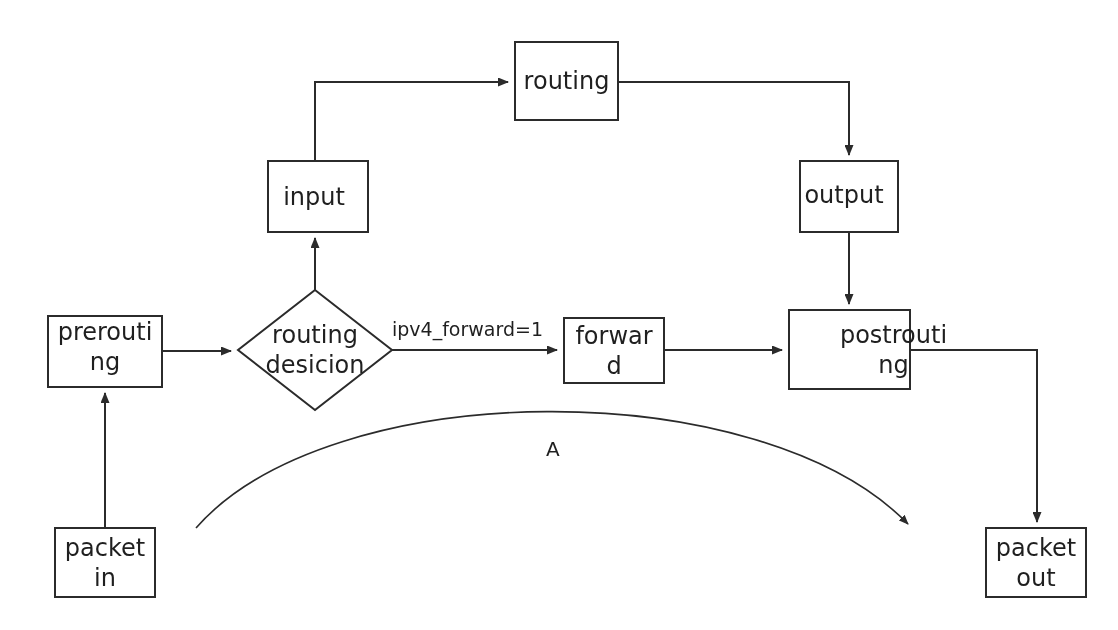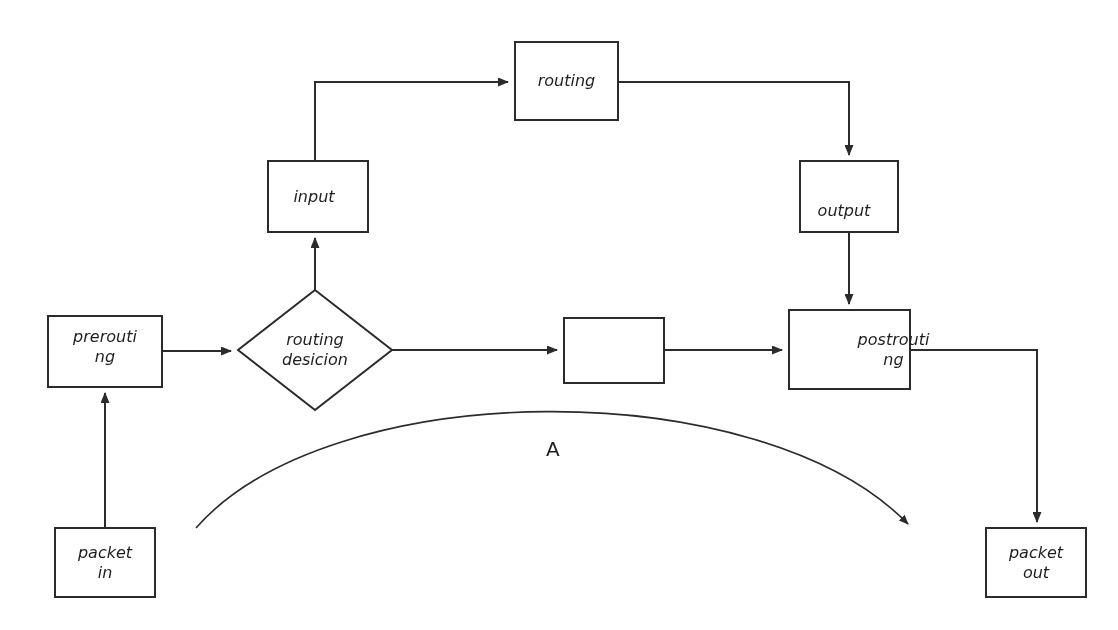--- a/index.html
+++ b/index.html
@@ -44,26 +44,25 @@
     stroke: #2b2b2b;
     stroke-width: 1.6;
   }
   .node-label {
     position: absolute;
     display: flex;
     align-items: center;
     justify-content: center;
     text-align: center;
     color: #1f1f1f;
-    font-size: 16px;
+    font-size: 24px;
     line-height: 1.25;
     font-family: "DejaVu Sans", sans-serif;
     pointer-events: none;
     white-space: pre-line;
-    font-style: italic;
   }
   .edge-label {
     position: absolute;
     color: #1f1f1f;
     font-size: 19px;
     font-family: "DejaVu Sans", sans-serif;
     white-space: nowrap;
     background: #ffffff;
   }
   .curve-label {
@@ -122,28 +121,31 @@
   <div class="node-label" style="left:48px; top:316px; width:114px; height:62px;">prerouti
 ng</div>
 
   <div class="node-label" style="left:238px; top:290px; width:154px; height:120px;">routing
 desicion</div>
 
   <div class="node-label" style="left:268px; top:161px; width:92px; height:71px;">input</div>
 
   <div class="node-label" style="left:515px; top:42px; width:103px; height:78px;">routing</div>
 
-  <div class="node-label" style="left:800px; top:175px; width:88px; height:71px;border-radius:11px;">output</div>
+  <div class="node-label" style="left:800px; top:159px; width:88px; height:71px;border-radius:11px;">output</div>
 
+  <div class="node-label" style="left:564px; top:318px; width:100px; height:65px;">forwar
+d</div>
 
   <div class="node-label" style="left:789px; top:310px; width:121px; height:79px;margin-left:44px;">postrouti
 ng</div>
 
   <div class="node-label" style="left:55px; top:528px; width:100px; height:69px;">packet
 in</div>
 
   <div class="node-label" style="left:986px; top:528px; width:100px; height:69px;">packet
 out</div>
 
+  <div class="edge-label" style="left:392px; top:318px;">ipv4_forward=1</div>
 
   <div class="curve-label" style="left:546px; top:437px;">A</div>
 
 </div>
 
 </body></html>

